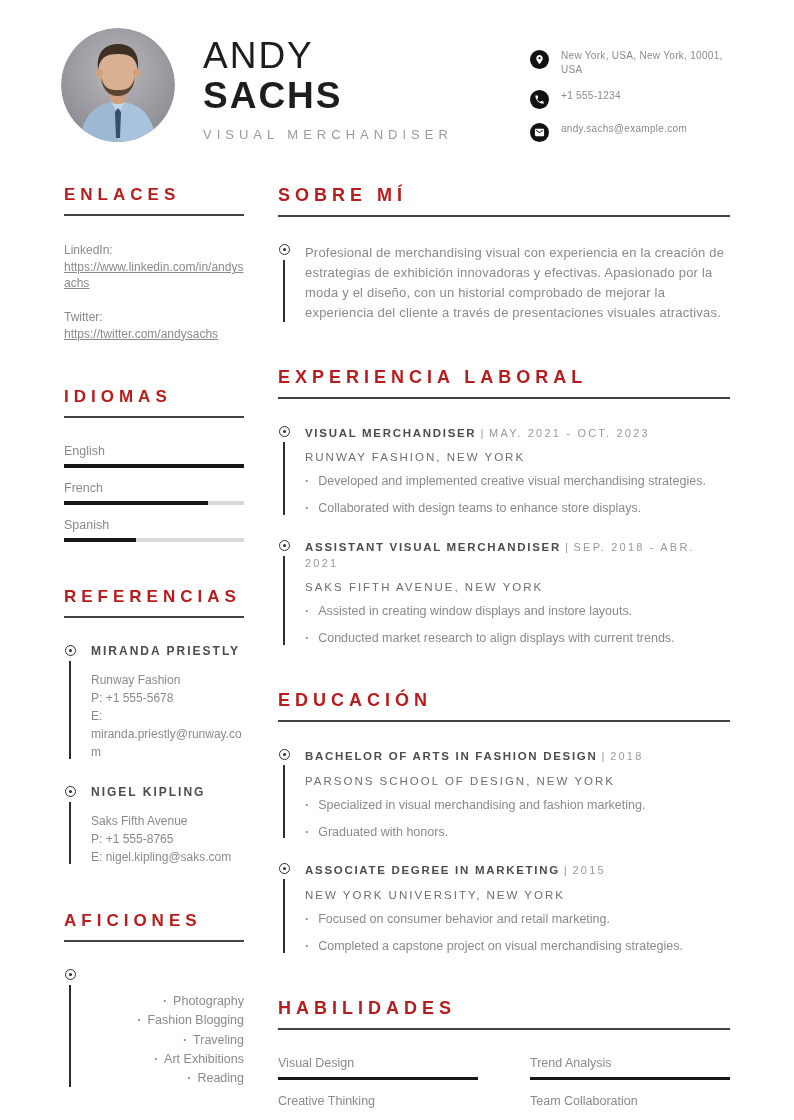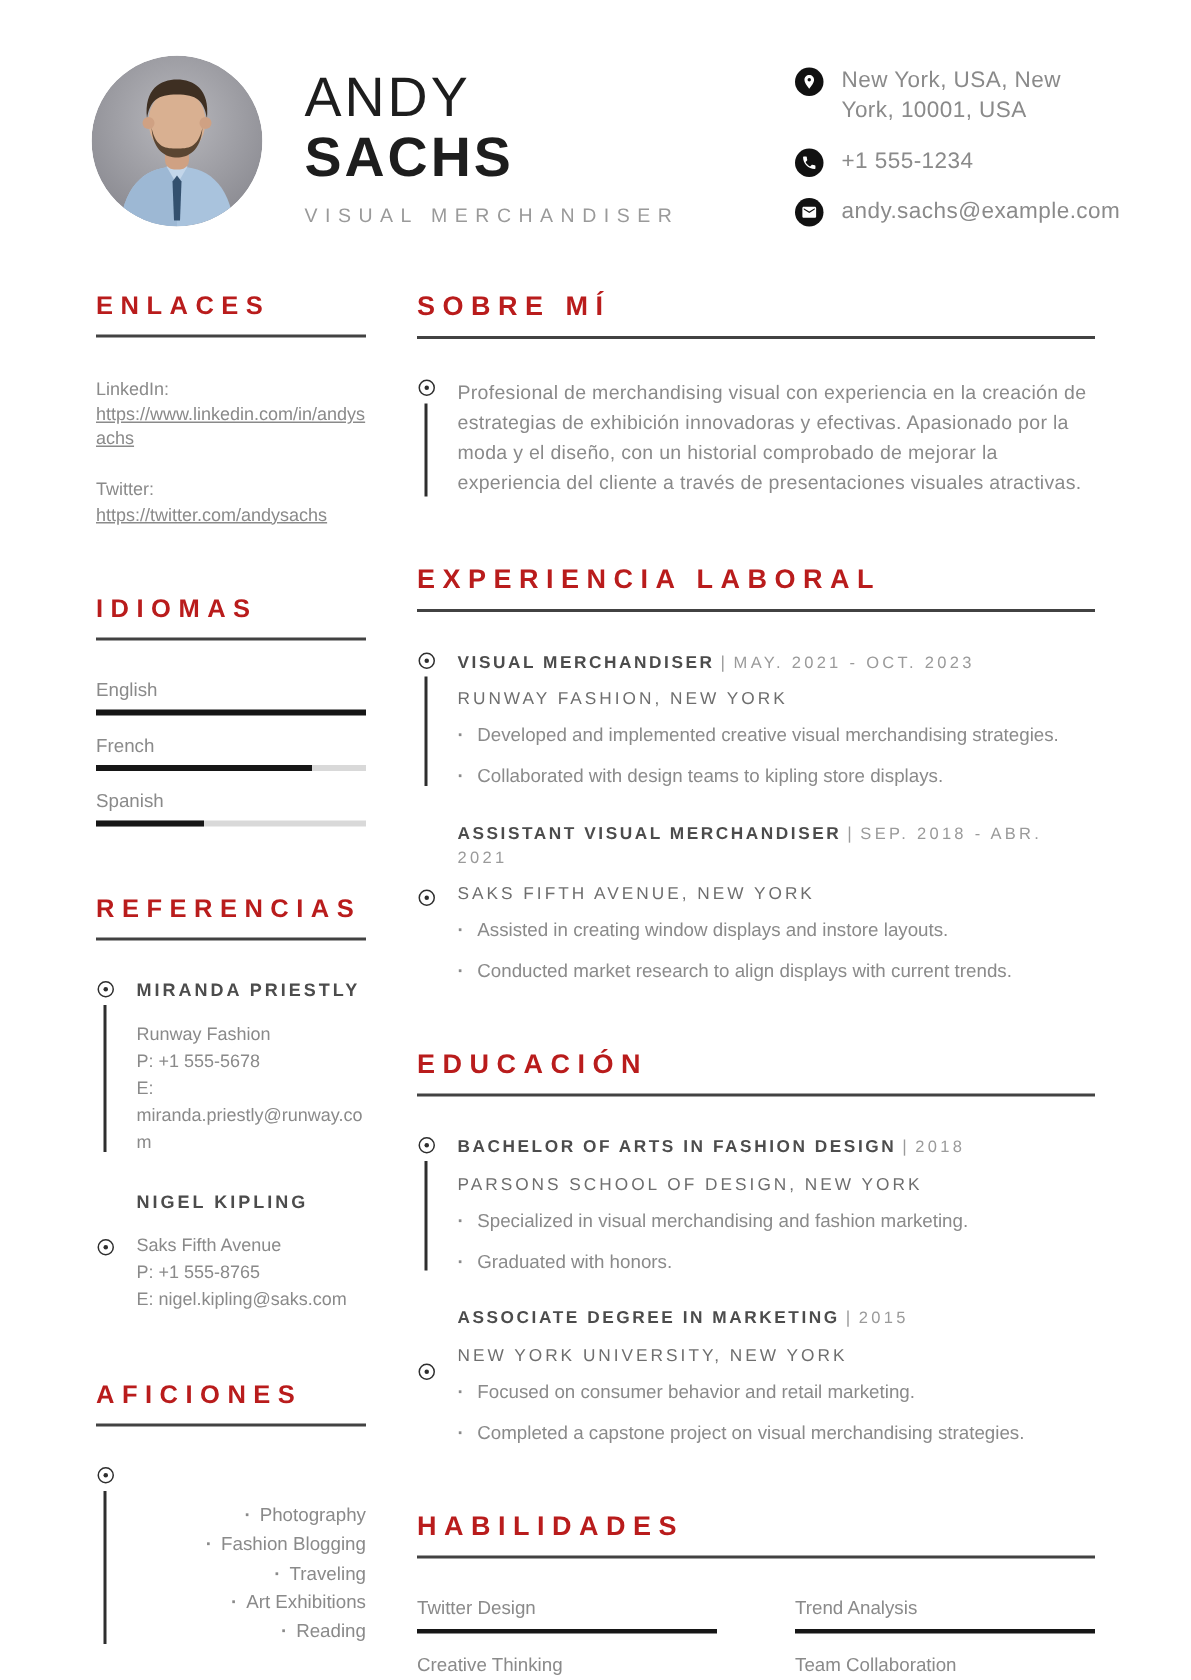--- a/index.html
+++ b/index.html
@@ -16,21 +16,21 @@
   .photo-wrap svg { display:block; width:100%; height:100%; }
   .name-block { margin-left:28px; padding-top:7px; min-width:250px; }
   .name-first { font-size:37px; font-weight:400; color:#1d1d1d; letter-spacing:2px; line-height:1.1; }
   .name-last  { font-size:37px; font-weight:700; color:#1d1d1d; letter-spacing:2px; line-height:1.1; }
   .job-title  { margin-top:10px; font-size:13px; letter-spacing:5px; color:#9a9a9a; }
   .contact { margin-left:auto; padding-top:16px; width:200px; display:flex; flex-direction:column; gap:13px; }
   .contact-row { display:flex; gap:12px; align-items:flex-start; }
   .cicon { width:19px; height:19px; border-radius:50%; background:#111111; flex-shrink:0;
            display:flex; align-items:center; justify-content:center; margin-top:1px; }
   .cicon svg { width:11px; height:11px; fill:#ffffff; }
-  .contact-text { font-size:15px; color:#8a8a8a; line-height:1.35; letter-spacing:0.3px; }
+  .contact-text { font-size:10px; color:#8a8a8a; line-height:1.35; letter-spacing:0.3px; }
 
   
   .body { display:flex; padding:0 64px; margin-top:44px; gap:34px; }
   .col-left { width:180px; flex-shrink:0; }
   .col-right { flex:1; min-width:0; }
 
   .sec { margin-bottom:46px; }
   .sec-h {
     font-size:17px; font-weight:700; color:#b91c1c; letter-spacing:5px;
     padding-bottom:11px; border-bottom:2px solid #424242; line-height:1;
@@ -44,21 +44,21 @@
   .link-url { color:#8a8a8a; text-decoration:underline; word-break:break-all; display:block; margin-top:1px; cursor:pointer; }
 
   
   .lang { margin-bottom:13px; }
   .lang-name { font-size:12.5px; color:#8a8a8a; margin-bottom:6px; }
   .lang-track { height:4px; background:#d9d9d9; width:100%; }
   .lang-fill { height:4px; background:#161616; }
 
   
   .entry { display:flex; gap:15px; }
-  .entry + .entry { margin-top:22px;align-items:center; }
+  .entry + .entry { margin-top:22px; }
   .tl { display:flex; flex-direction:column; align-items:center; width:12px; flex-shrink:0; }
   .tl-dot { width:11px; height:11px; border:1.5px solid #2e2e2e; border-radius:50%; position:relative; flex-shrink:0; margin-top:1px; }
   .tl-dot::after { content:""; position:absolute; left:50%; top:50%; width:3px; height:3px; margin:-1.5px 0 0 -1.5px; background:#2e2e2e; border-radius:50%; }
   .tl-line { width:1.5px; background:#2e2e2e; flex:1; margin-top:5px; margin-bottom:2px; }
   .entry-content { flex:1; min-width:0; }
 
   
   .ref-name { font-size:12px; font-weight:700; letter-spacing:2px; color:#4c4c4c; }
   .ref-details { margin-top:13px; font-size:12px; line-height:1.5; color:#8a8a8a; word-break:break-word; }
   .ref-entry + .ref-entry { margin-top:24px; }
@@ -287,21 +287,21 @@
                 <div class="tl-dot"></div>
                 <div class="tl-line"></div>
               </div>
             <div class="entry-content">
               <div class="e-titleline">
                 <span class="e-title">VISUAL MERCHANDISER</span><span class="e-sep">|</span><span class="e-dates">MAY. 2021 - OCT. 2023</span>
               </div>
               <div class="e-org">RUNWAY FASHION, NEW YORK</div>
               <ul class="e-bullets">
                 <li>Developed and implemented creative visual merchandising strategies.</li>
-                <li>Collaborated with design teams to kipling store displays.</li>
+                <li>Collaborated with design teams to enhance store displays.</li>
               </ul>
             </div>
           </div>
 
           <div class="entry">
             <div class="tl">
                 <div class="tl-dot"></div>
                 <div class="tl-line"></div>
               </div>
             <div class="entry-content">
@@ -358,21 +358,21 @@
           </div>
 
         </div>
       </div>
 
       <div class="sec">
         <div class="sec-h">HABILIDADES</div>
         <div class="sec-body">
           <div class="skills-grid">
             <div class="skill">
-              <div class="skill-name">Twitter Design</div>
+              <div class="skill-name">Visual Design</div>
               <div class="skill-bar"></div>
             </div>
             <div class="skill">
               <div class="skill-name">Trend Analysis</div>
               <div class="skill-bar"></div>
             </div>
             <div class="skill">
               <div class="skill-name">Creative Thinking</div>
 
             </div>

